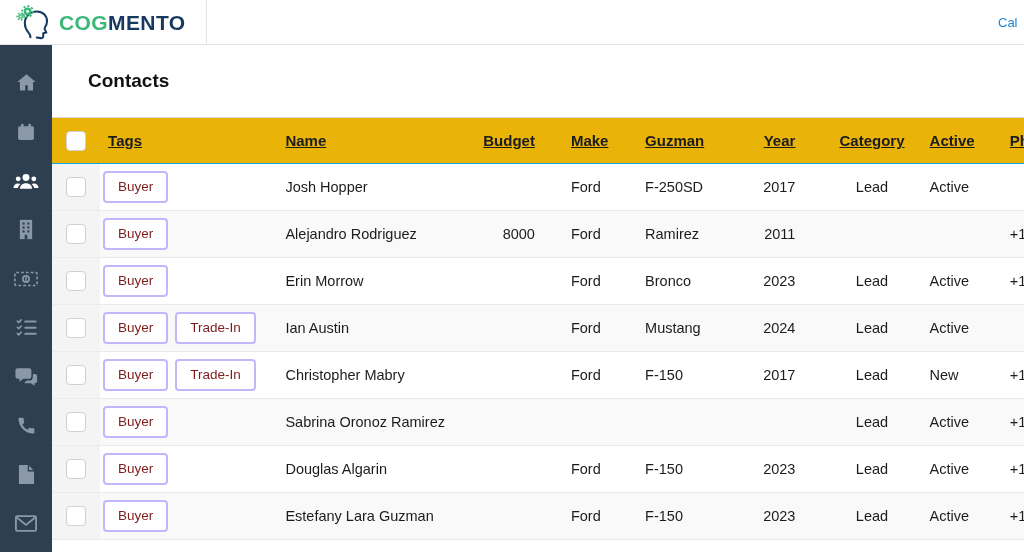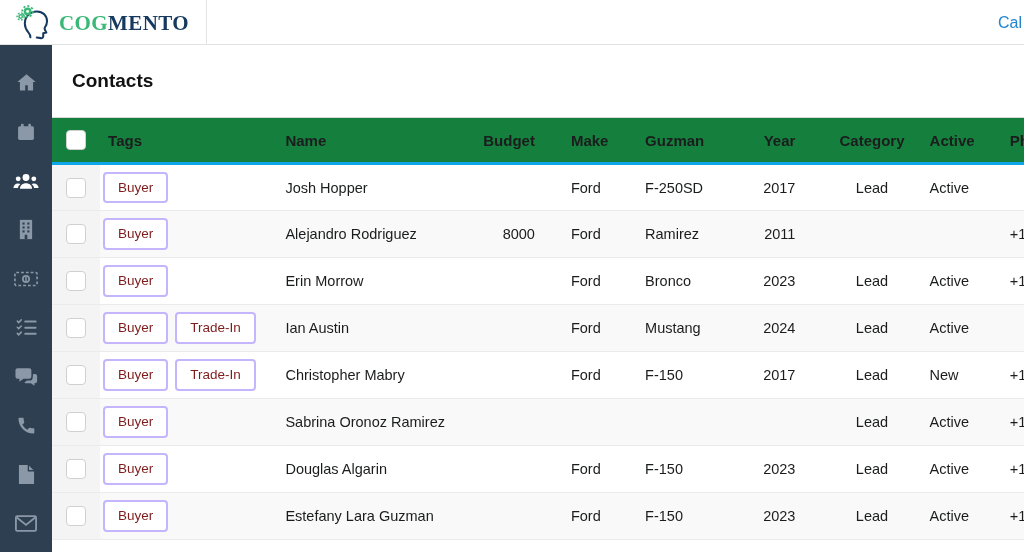--- a/index.html
+++ b/index.html
@@ -2,52 +2,52 @@
 <html><head>
 <meta charset="utf-8">
 <style>
   * { box-sizing: border-box; margin: 0; padding: 0; }
   html,body { width:1024px; height:552px; overflow:hidden; background:#fff;
     font-family:"Liberation Sans", sans-serif; color:#1b1c1d; position:relative; }
 
   
   .topbar { position:absolute; top:0; left:0; width:1024px; height:45px;
     background:#fff; border-bottom:1px solid #e2e2e2; z-index:10; }
-  .logo { position:absolute; left:16px; top:4px; display:flex; align-items:center; gap:5px;font-family:Liberation Serif, serif; }
+  .logo { position:absolute; left:16px; top:4px; display:flex; align-items:center; gap:5px; }
   .logo-text { font-size:21px; font-weight:bold; letter-spacing:.4px; line-height:36px; }
   .logo-green { color:#3bb878; }
   .logo-navy  { color:#16395f; }
   .topbar-sep { position:absolute; left:206px; top:0; width:1px; height:45px; background:#e4e4e4; }
   .app-label { position:absolute; left:222px; top:0; height:45px; line-height:45px;
     font-size:16px; font-weight:bold; color:#1b1c1d; }
   .cal-link { position:absolute; left:998px; top:0; height:45px; line-height:45px;
-    font-size:16px; color:#2185d0; cursor:pointer; text-decoration:none; white-space:nowrap; }
+    font-size:13px; color:#2185d0; cursor:pointer; text-decoration:none; white-space:nowrap; }
 
   
   .sidebar { position:absolute; top:45px; left:0; width:52px; height:507px;
     background:#2e3f51; padding-top:13px; display:flex; flex-direction:column; }
   .side-item { height:49px; display:flex; align-items:center; justify-content:center;
     color:#8a98a8; cursor:pointer; }
   .side-item.active { color:#ffffff; }
   .side-item svg { display:block; }
 
   
   .main { position:absolute; top:45px; left:52px; width:972px; height:507px;
     background:#fff; overflow:hidden; }
-  .page-header { height:72px; padding-left:20px; display:flex; align-items:center; background:#fff; }
+  .page-header { height:72px; padding-left:36px; display:flex; align-items:center; background:#fff; }
   .page-title { font-size:19px; font-weight:bold; color:#111; }
 
   table { border-collapse:collapse; table-layout:fixed; width:1052px; }
   col.c-cb{width:48px} col.c-tags{width:185px} col.c-name{width:195px}
   col.c-budget{width:58px} col.c-make{width:92px} col.c-model{width:123px}
   col.c-year{width:60px} col.c-cat{width:103px} col.c-status{width:90px} col.c-phone{width:96px}
 
-  thead th { background:#15803d; height:46px; border-top:1px solid #d8d8d8;
-    border-bottom:3px solid #0ea5e9; font-size:15px; font-weight:bold;
-    text-align:left; color:#1b1c1d; }
+  thead th { background:#eab308; height:46px; border-top:1px solid #d8d8d8;
+    border-bottom:1px solid #0ea5e9; font-size:15px; font-weight:bold;
+    text-align:left; color:#1b1c1d;text-decoration:underline; }
   tbody td { height:47px; border-bottom:1px solid #ebebeb; font-size:14.5px;
     color:#1b1c1d; background:#fff; white-space:nowrap; overflow:hidden; }
   tr.alt td { background:#f9f9f9; }
   td.cb { background:#f4f4f5 !important; }
   th.cb, td.cb { text-align:center; }
 
   .col-tags { padding-left:3px; }
   th.col-tags { padding-left:8px; }
   .col-name { padding-left:0; }
   .col-budget { text-align:right; padding-right:4px; }

